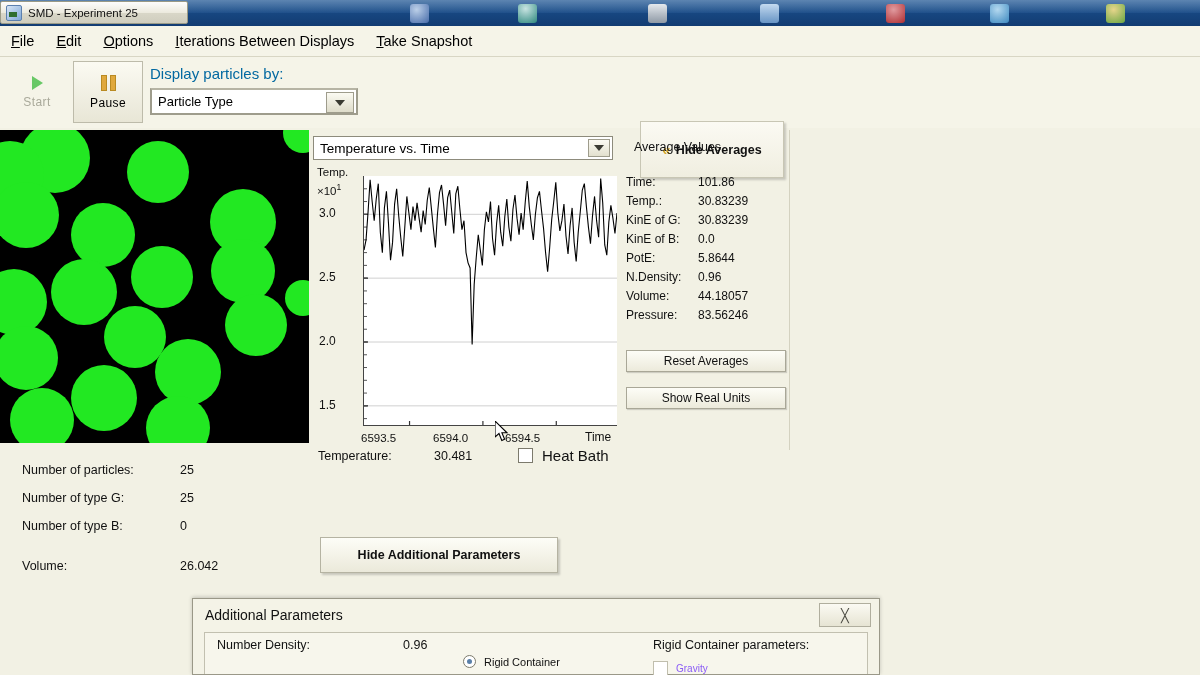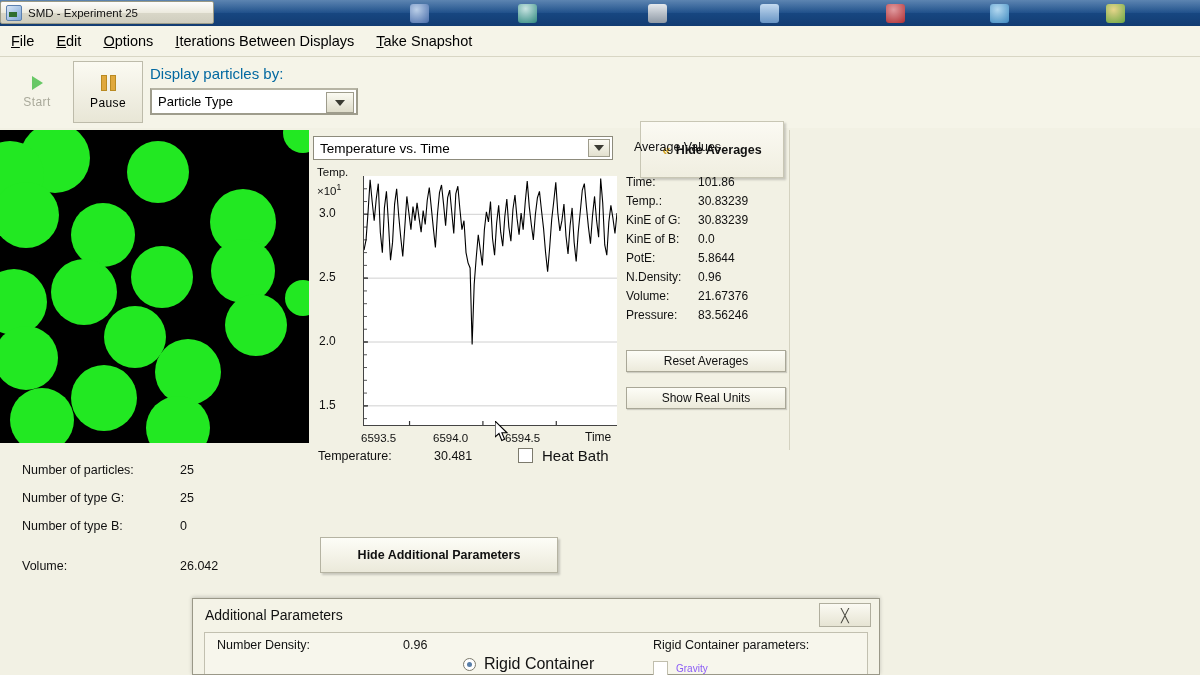--- a/index.html
+++ b/index.html
@@ -14,21 +14,21 @@
     position:absolute;left:0;top:0;width:1200px;height:26px;
     background:linear-gradient(180deg,#2b5c94 0%,#1f4e86 45%,#15graph 46%,#17447a 100%);
     background:linear-gradient(180deg,#2f629b 0%,#20518b 48%,#174680 52%,#123c72 100%);
     overflow:hidden;
   }
   #taskbar .tb-glow{
     position:absolute;left:0;top:0;width:1200px;height:13px;
     background:linear-gradient(180deg,rgba(255,255,255,.22),rgba(255,255,255,0));
   }
   #taskbtn{
-    position:absolute;left:0;top:1px;width:214px;height:23px;
+    position:absolute;left:0;top:1px;width:188px;height:23px;
     background:linear-gradient(180deg,#fdfdfd 0%,#eceade 50%,#d9d7c8 51%,#cfcdbe 100%);
     border:1px solid #9a9a86;border-radius:2px;
     display:flex;align-items:center;gap:6px;padding-left:5px;box-sizing:border-box;
   }
   #taskbtn .tb-ico{width:14px;height:14px;background:linear-gradient(135deg,#d7e5f5,#7fa8d8);border:1px solid #5b7fae;border-radius:2px;position:relative;}
   #taskbtn .tb-ico:after{content:"";position:absolute;left:2px;top:6px;width:8px;height:5px;background:#2f6e2f;}
   #taskbtn span{font-size:11.5px;color:#111;white-space:nowrap;}
   .tb-app{position:absolute;top:4px;width:19px;height:19px;border-radius:3px;opacity:.92;}
   
   #menubar{
@@ -145,21 +145,21 @@
   #dlg-close span{font-size:13px;color:#4a4a42;}
   #dlg-body{
     position:absolute;left:11px;top:33px;width:664px;height:42px;
     border:1px solid #c2c0b0;border-bottom:none;background:#f7f6ec;box-sizing:border-box;
   }
   #nd-label{position:absolute;left:12px;top:5px;font-size:12.5px;color:#111;}
   #nd-value{position:absolute;left:198px;top:5px;font-size:12.5px;color:#111;}
   #radio-rigid{position:absolute;left:258px;top:22px;display:flex;align-items:center;gap:8px;}
   .radio{width:13px;height:13px;border-radius:50%;border:1px solid #7c7a6c;background:#fff;position:relative;box-sizing:border-box;}
   .radio.on:after{content:"";position:absolute;left:3px;top:3px;width:5px;height:5px;border-radius:50%;background:#5a7fa8;}
-  #radio-rigid span{font-size:16px;color:#111;}
+  #radio-rigid span{font-size:11px;color:#111;}
   #rcp-label{position:absolute;left:448px;top:5px;font-size:12.5px;color:#111;}
   #gravity-row{position:absolute;left:448px;top:28px;display:flex;align-items:center;gap:8px;}
   #gravity-row .chk{border-color:#c0bead;}
   #gravity-row span{font-size:10px;color:#8b5cf6;}
   
   #cursor{position:absolute;left:495px;top:421px;width:16px;height:22px;}
 </style>
 </head>
 <body>
 
@@ -315,21 +315,21 @@
     <div class="avg-row">
         <span class="k">PotE:</span>
         <span class="v">5.8644</span>
       </div>
     <div class="avg-row">
         <span class="k">N.Density:</span>
         <span class="v">0.96</span>
       </div>
     <div class="avg-row">
         <span class="k">Volume:</span>
-        <span class="v">21.67376</span>
+        <span class="v">44.18057</span>
       </div>
     <div class="avg-row">
         <span class="k">Pressure:</span>
         <span class="v">83.56246</span>
       </div>
   </div>
   <div class="btn-plain" style="margin-top:26px">Reset Averages</div>
   <div class="btn-plain" style="margin-top:15px">Show Real Units</div>
 </div>
 

